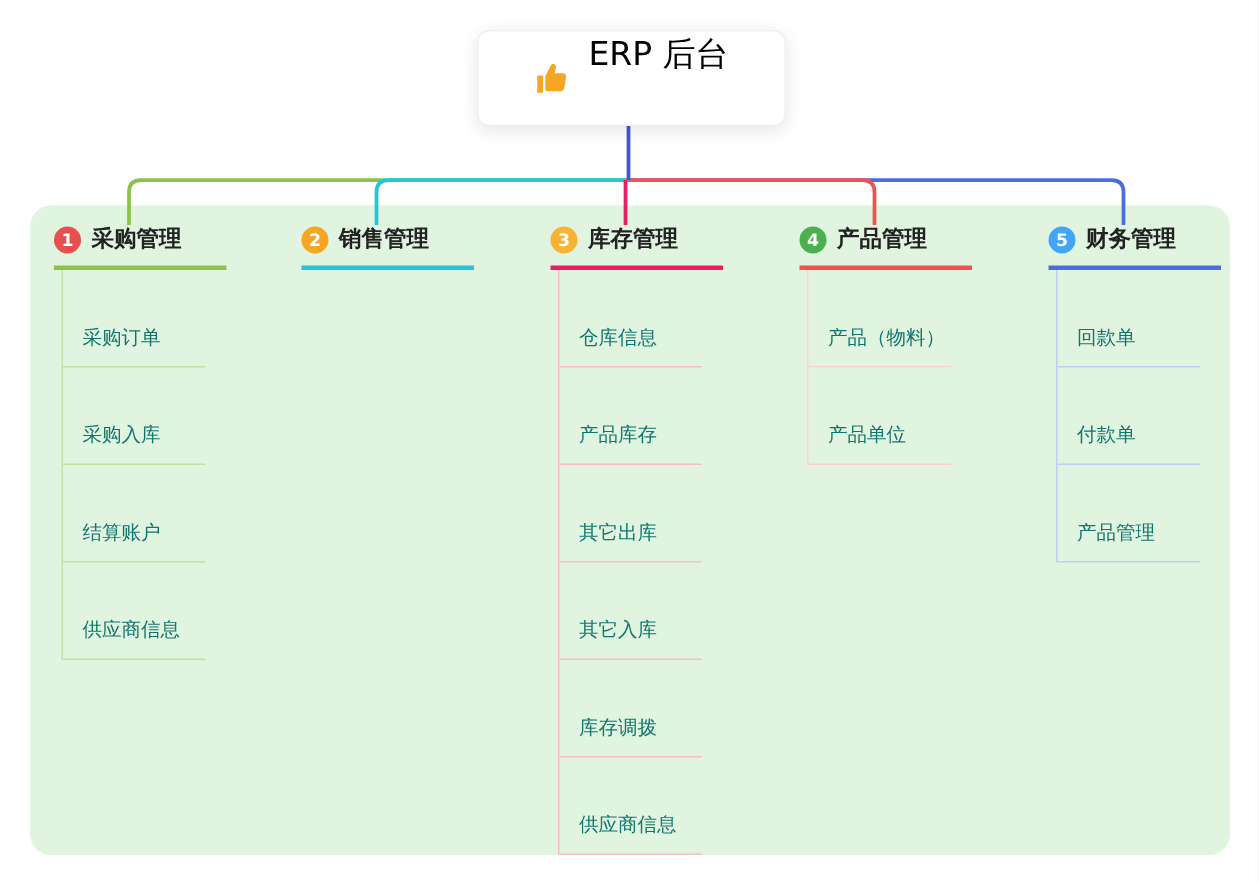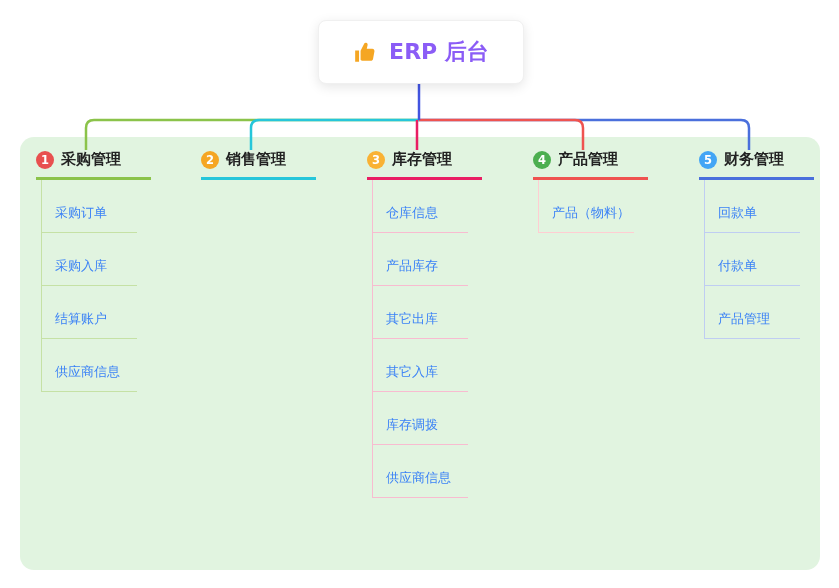--- a/index.html
+++ b/index.html
@@ -10,22 +10,22 @@
     color:#333;
   }
   .panel{
     position:absolute;left:20px;top:137px;width:800px;height:433px;
     background:var(--c,#e1f4e0);border-radius:14px;
   }
   .root-node{
     position:absolute;left:318px;top:20px;width:204px;height:62px;
     background:#fff;border:1px solid #f0f0f0;border-radius:8px;
     box-shadow:0 3px 12px rgba(0,0,0,.10);
-    display:flex;align-items:center;justify-content:center;gap:10px;
-    font-size:22px;font-weight:700;color:#8b5cf6;
+    display:flex;justify-content:center;gap:10px;
+    font-size:22px;font-weight:400;color:#000000;
   }
   .root-node .thumb{display:inline-flex;align-items:center;}
   svg.connectors{position:absolute;left:0;top:0;pointer-events:none;}
   .branch{
     position:absolute;top:150px;width:118px;
   }
   .branch-title{
     display:flex;align-items:center;gap:7px;
     font-size:15px;font-weight:600;color:#222;
     padding-bottom:8px;border-bottom:3px solid var(--c,#999);
@@ -34,23 +34,23 @@
   .badge{
     width:18px;height:18px;border-radius:50%;flex:0 0 18px;
     background:var(--bc,#999);color:#fff;
     font-size:11.5px;font-weight:700;line-height:18px;text-align:center;
   }
   .children{
     margin-left:5px;width:95px;
     border-left:1px solid var(--lc,#ccc);
   }
   .child{
-    padding:24px 0 10px 13px;
+    padding:36px 0 10px 13px;
     border-bottom:1.5px solid var(--lc,#ccc);
-    font-size:13px;color:#3b82f6;white-space:nowrap;cursor:pointer;
+    font-size:13px;color:#0f766e;white-space:nowrap;cursor:pointer;
   }
 </style>
 </head>
 <body>
 
 <div class="panel" style="--c: #e1f4e0;"></div>
 
 <svg class="connectors" width="839" height="170">
   <path d="M419,120 H94 Q86,120 86,128 V150" fill="none" stroke-width="2.5" stroke="#8bc34a"></path>
   <path d="M419,120 H741 Q749,120 749,128 V150" fill="none" stroke-width="2.5" stroke="#4a6fdc"></path>
@@ -104,20 +104,21 @@
   </div>
 </div>
 
 <div class="branch" style="left: 533px; --c: #ef5350; --lc: #ffcdd2; --bc: #4caf50;">
   <div class="branch-title">
     <span class="badge">4</span>
     <span>产品管理</span>
   </div>
   <div class="children">
     <div class="child">产品（物料）</div>
+    <div class="child">产品单位</div>
   </div>
 </div>
 
 <div class="branch" style="left: 699px; --c: #4a6fdc; --lc: #bfcdf2; --bc: #42a5f5;">
   <div class="branch-title">
     <span class="badge">5</span>
     <span>财务管理</span>
   </div>
   <div class="children">
     <div class="child">回款单</div>

